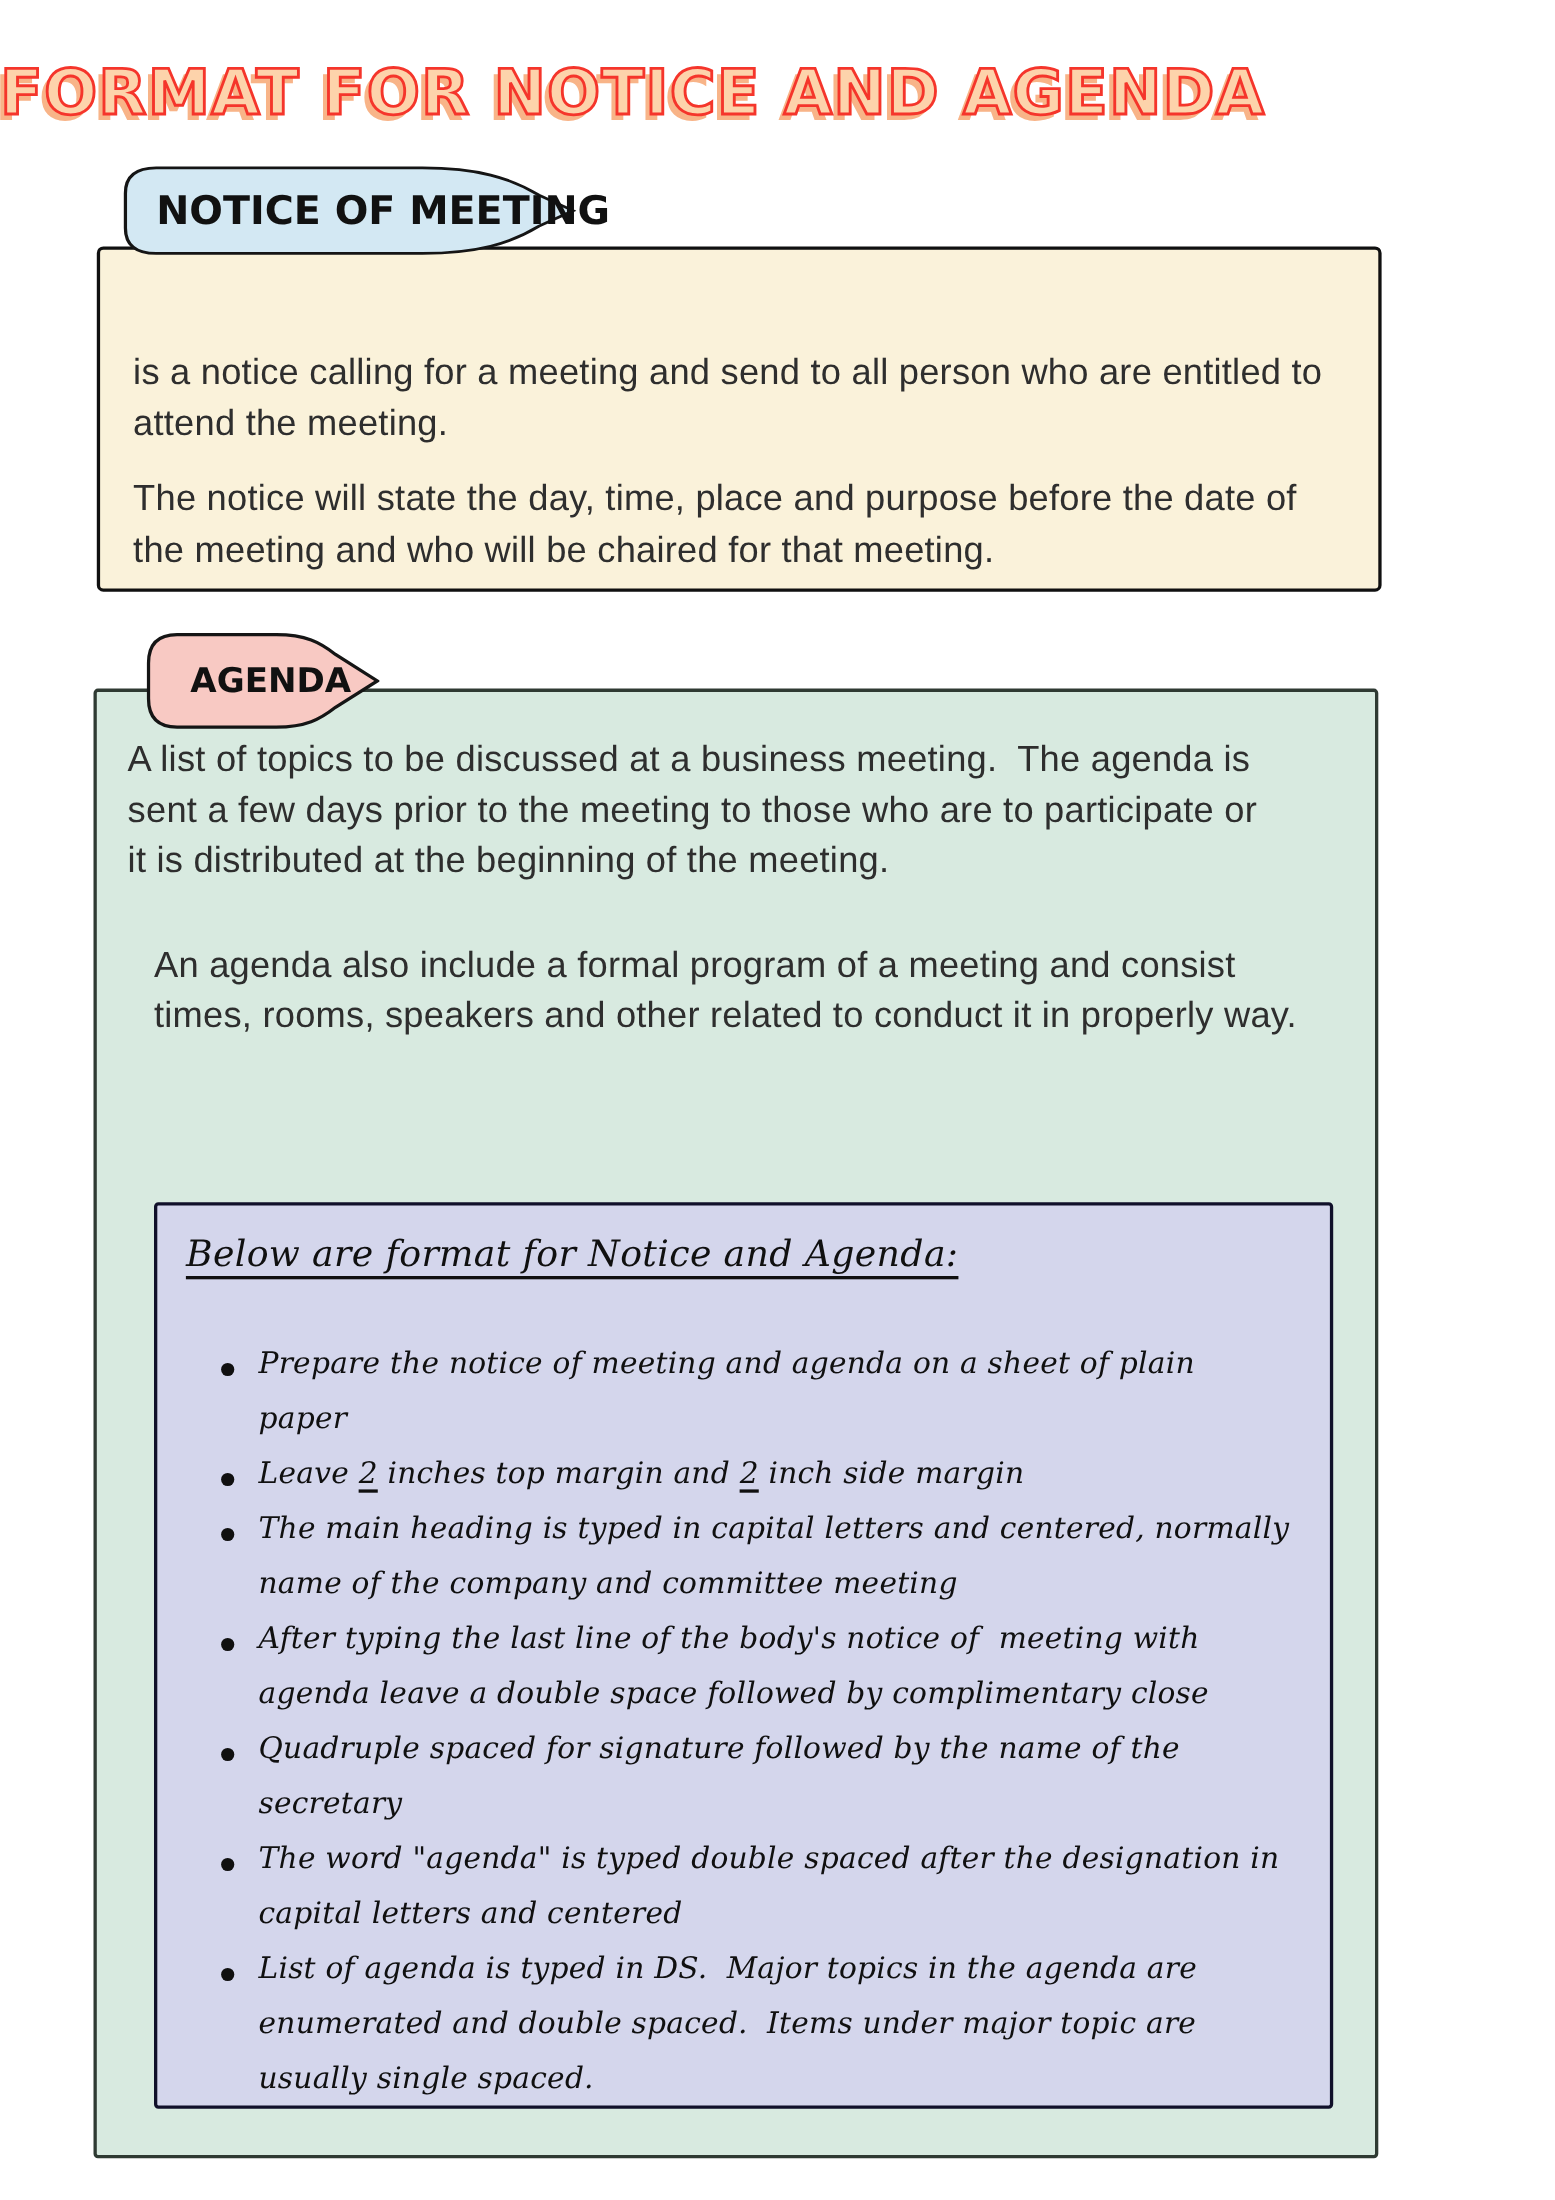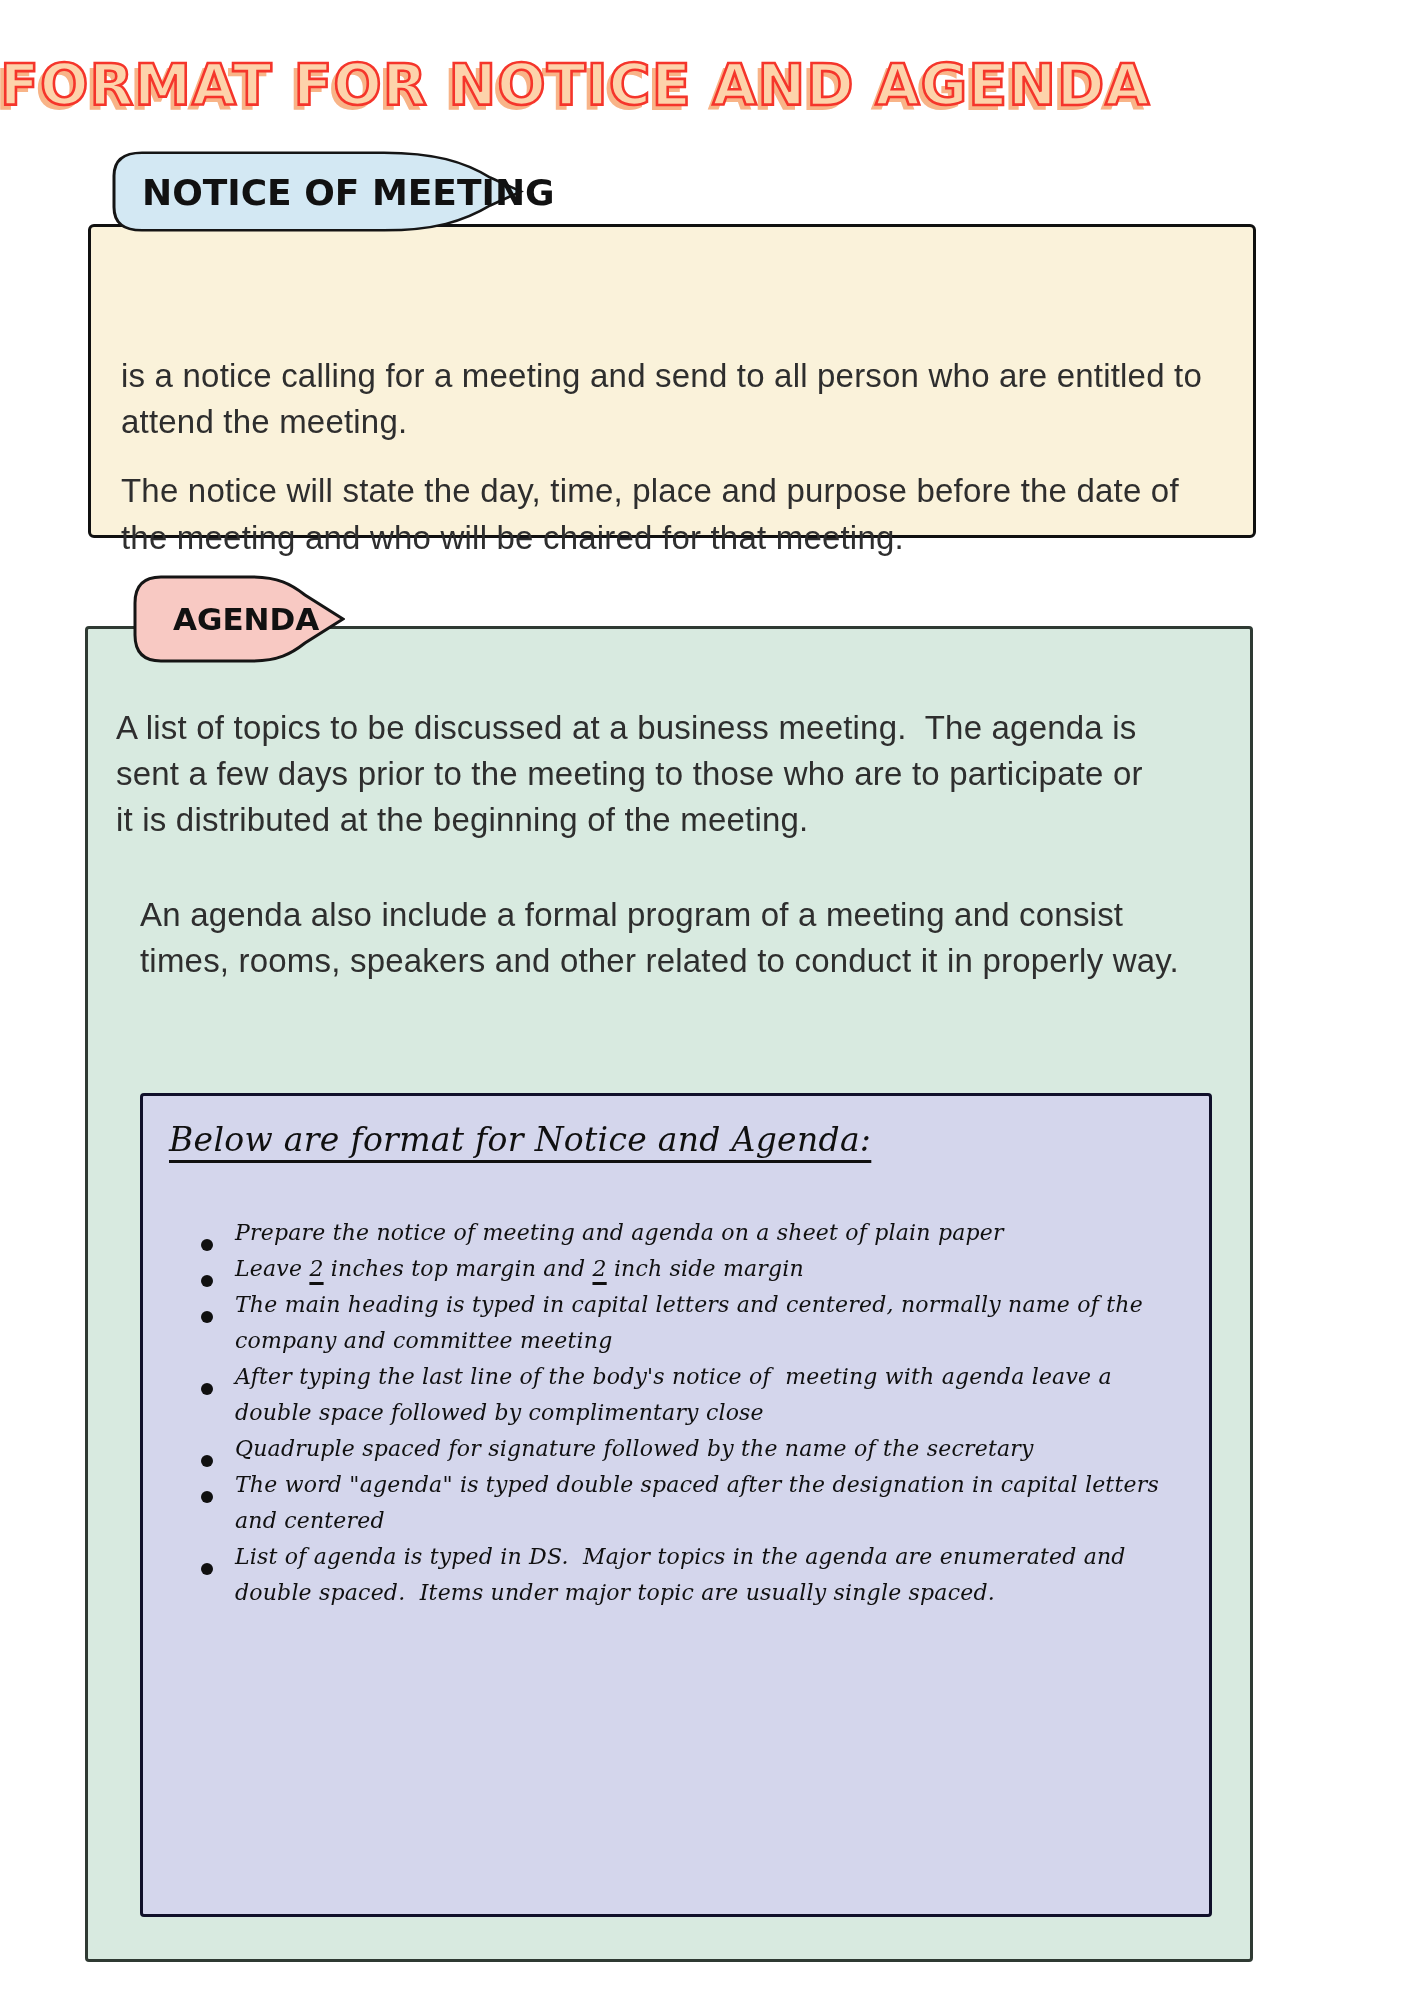--- a/index.html
+++ b/index.html
@@ -65,21 +65,20 @@
     border:3px solid #2f3a33; border-radius:4px;
     padding:16px 34px 0 28px;
     z-index:2;
   }
   .body-par {
     font-size:33px;
     line-height:1.4;
     letter-spacing:0.2px;
     color:var(--text);
     white-space:pre-wrap;
-    margin-top:38px;
   }
   .notice-box .body-par { max-width:1110px; }
   .notice-box .body-par + .body-par { margin-top:23px; }
   .agenda-box .body-par { max-width:1045px; }
   .agenda-box .body-par + .body-par { margin-top:48px;margin-left:24px; }
 
   
   .format-box {
     position:absolute; left:140px; top:1093px; width:1072px; height:824px;
     background:var(--format-box-bg);
@@ -96,22 +95,22 @@
     text-decoration-thickness:3px;
     text-underline-offset:9px;
     letter-spacing:0.3px;
   }
   .format-rules {
     list-style:none;
     margin-top:56px;
   }
   .format-rules li {
     position:relative;
-    font-size:22px;
-    line-height:36px;
+    font-size:27px;
+    line-height:50px;
     padding-left:66px;
     max-width:1005px;
     white-space:pre-wrap;
     letter-spacing:0.2px;
   }
   .format-rules li::before {
     content:"";
     position:absolute; left:32px; top:24px;
     width:12px; height:12px; border-radius:50%;
     background:#101010;

